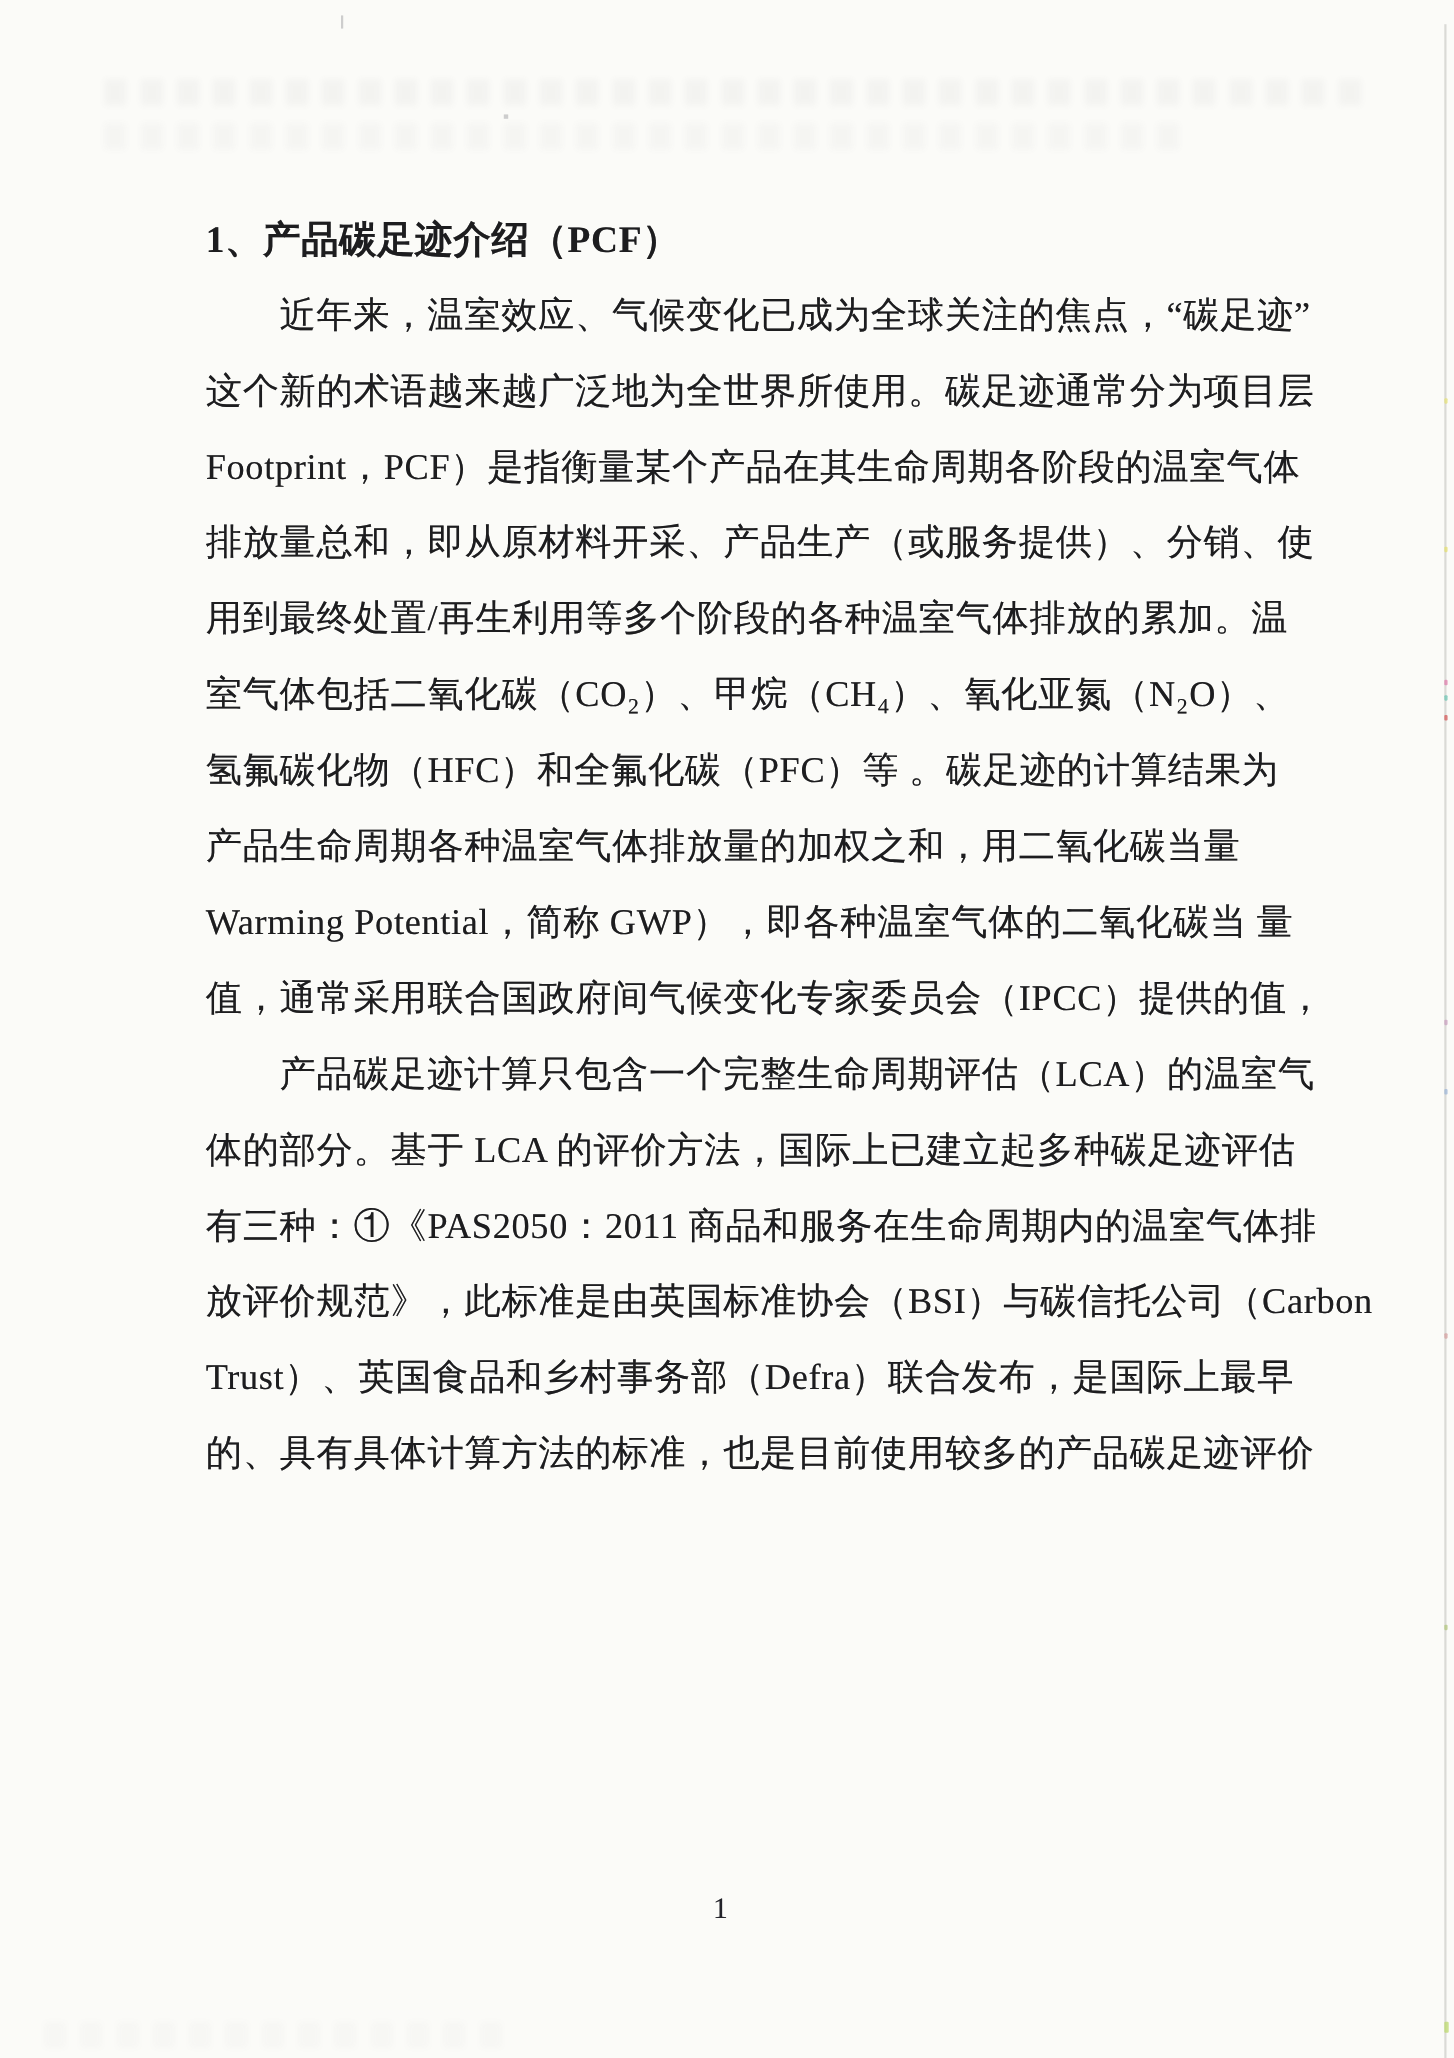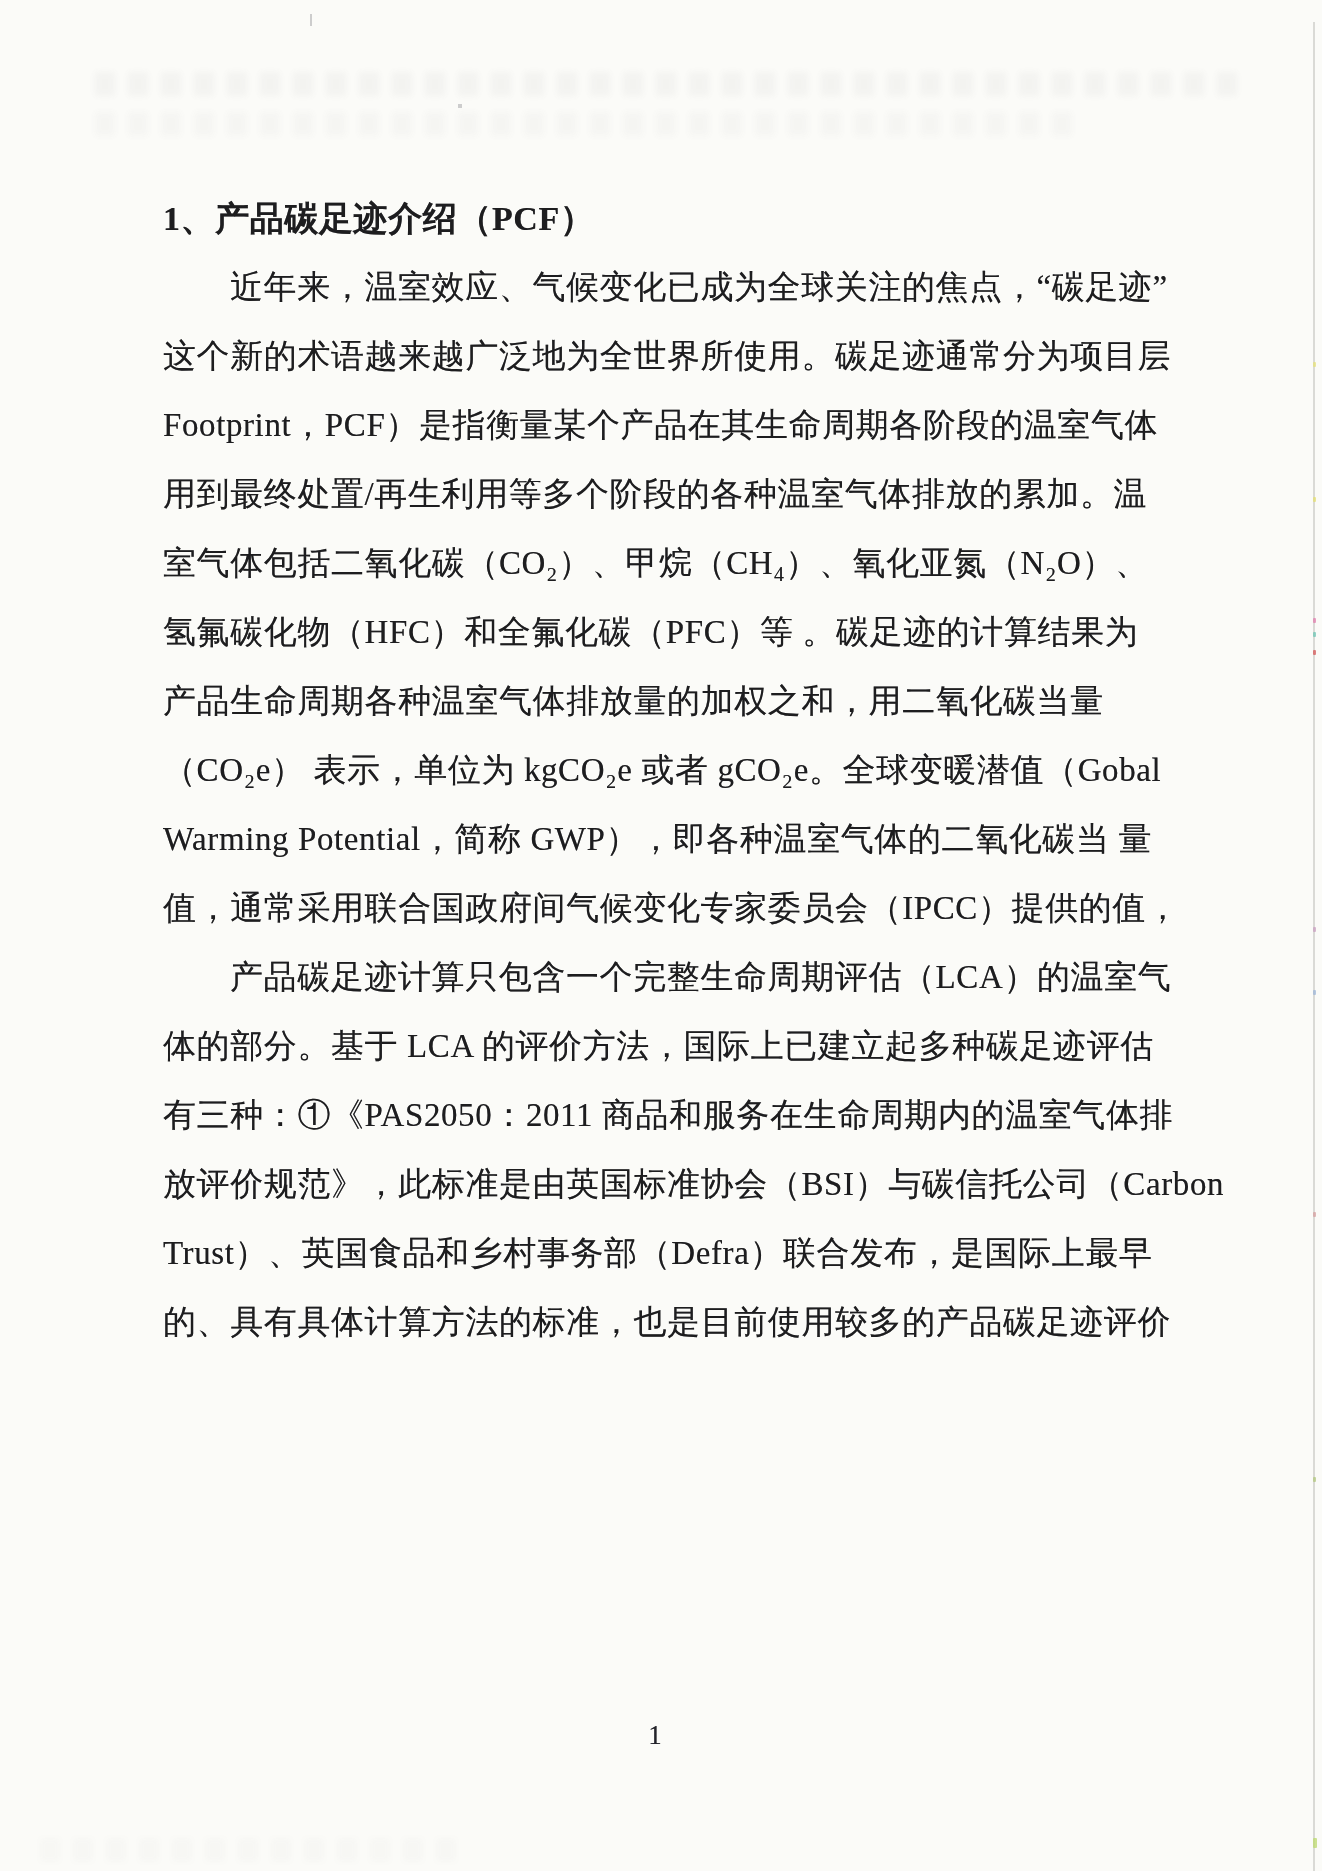--- a/index.html
+++ b/index.html
@@ -36,20 +36,21 @@
   .mark{position:absolute;background:rgba(120,120,125,.35);}
   .content{
     position:absolute;left:163px;top:184px;width:975px;
   }
   .ln{
     height:69px;line-height:69px;
     font-size:33px;
     letter-spacing:.6px;
     white-space:nowrap;
     text-shadow:0 0 .6px rgba(20,20,25,.55);
+    margin-left:24px;
   }
   .ln.ind{padding-left:67px;}
   .ln.title{font-weight:bold;font-size:34px;}
   .pagenum{
     position:absolute;left:0;right:12px;top:1720px;
     text-align:center;
     font-size:27px;
     color:#23232a;
     text-shadow:0 0 .6px rgba(20,20,25,.5);
   }
@@ -64,25 +65,25 @@
   <div class="ghost g3"></div>
   <div class="mark" style="left:310px;top:14px;width:2px;height:12px;"></div>
   <div class="mark" style="left:458px;top:104px;width:4px;height:4px;"></div>
 
   <div class="content">
     <div class="ln title">1、产品碳足迹介绍（PCF）</div>
 
     <div class="ln ind">近年来，温室效应、气候变化已成为全球关注的焦点，“碳足迹”</div>
     <div class="ln">这个新的术语越来越广泛地为全世界所使用。碳足迹通常分为项目层</div>
     <div class="ln">Footprint，PCF）是指衡量某个产品在其生命周期各阶段的温室气体</div>
+    <div class="ln">排放量总和，即从原材料开采、产品生产（或服务提供）、分销、使</div>
     <div class="ln">用到最终处置/再生利用等多个阶段的各种温室气体排放的累加。温</div>
     <div class="ln">室气体包括二氧化碳（CO₂）、甲烷（CH₄）、氧化亚氮（N₂O）、</div>
     <div class="ln">氢氟碳化物（HFC）和全氟化碳（PFC）等 。碳足迹的计算结果为</div>
     <div class="ln">产品生命周期各种温室气体排放量的加权之和，用二氧化碳当量</div>
-    <div class="ln">（CO₂e） 表示，单位为 kgCO₂e 或者 gCO₂e。全球变暖潜值（Gobal</div>
     <div class="ln">Warming Potential，简称 GWP），即各种温室气体的二氧化碳当 量</div>
     <div class="ln">值，通常采用联合国政府间气候变化专家委员会（IPCC）提供的值，</div>
 
     <div class="ln ind">产品碳足迹计算只包含一个完整生命周期评估（LCA）的温室气</div>
     <div class="ln">体的部分。基于 LCA 的评价方法，国际上已建立起多种碳足迹评估</div>
     <div class="ln">有三种：①《PAS2050：2011 商品和服务在生命周期内的温室气体排</div>
     <div class="ln">放评价规范》，此标准是由英国标准协会（BSI）与碳信托公司（Carbon</div>
     <div class="ln">Trust）、英国食品和乡村事务部（Defra）联合发布，是国际上最早</div>
     <div class="ln">的、具有具体计算方法的标准，也是目前使用较多的产品碳足迹评价</div>
   </div>

